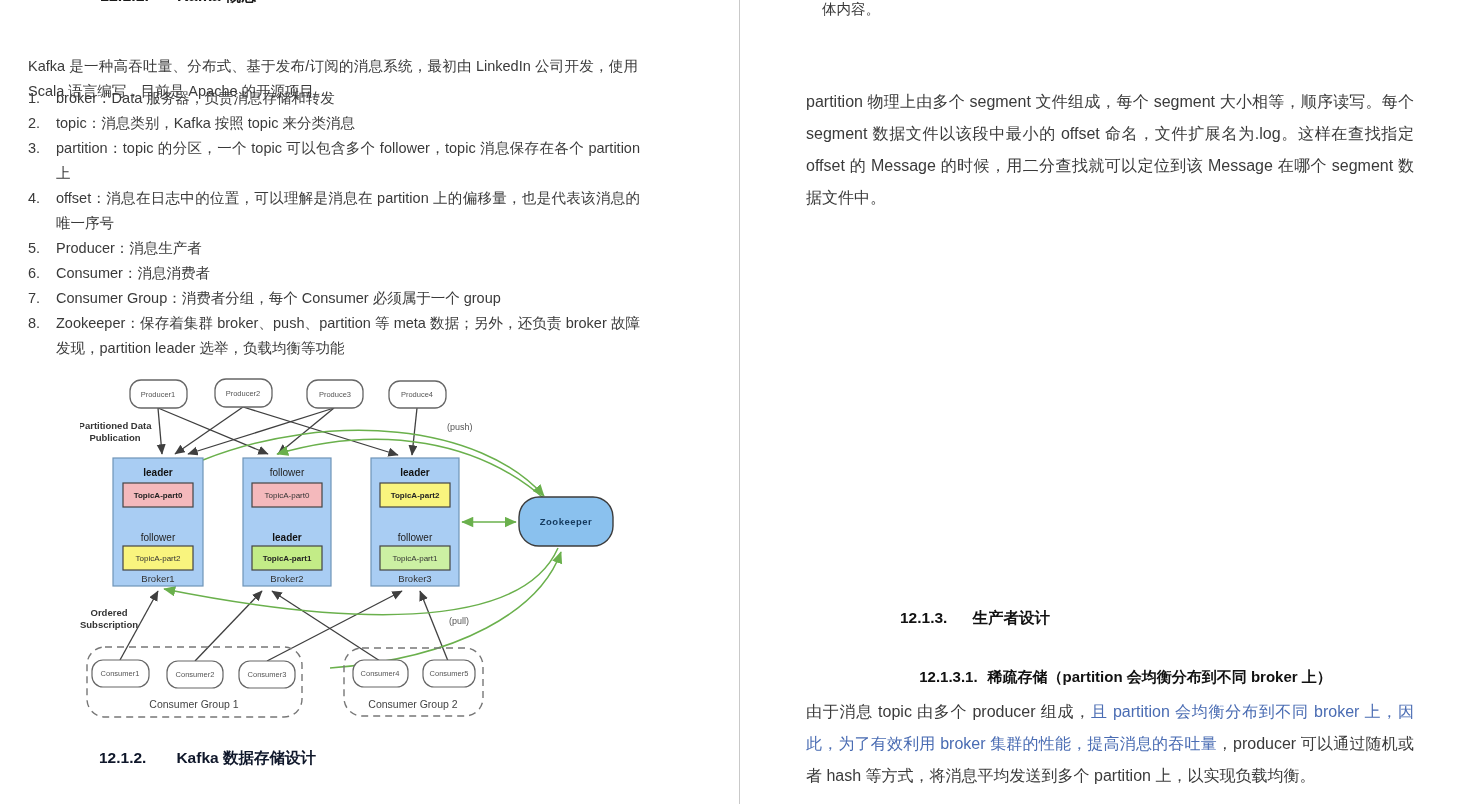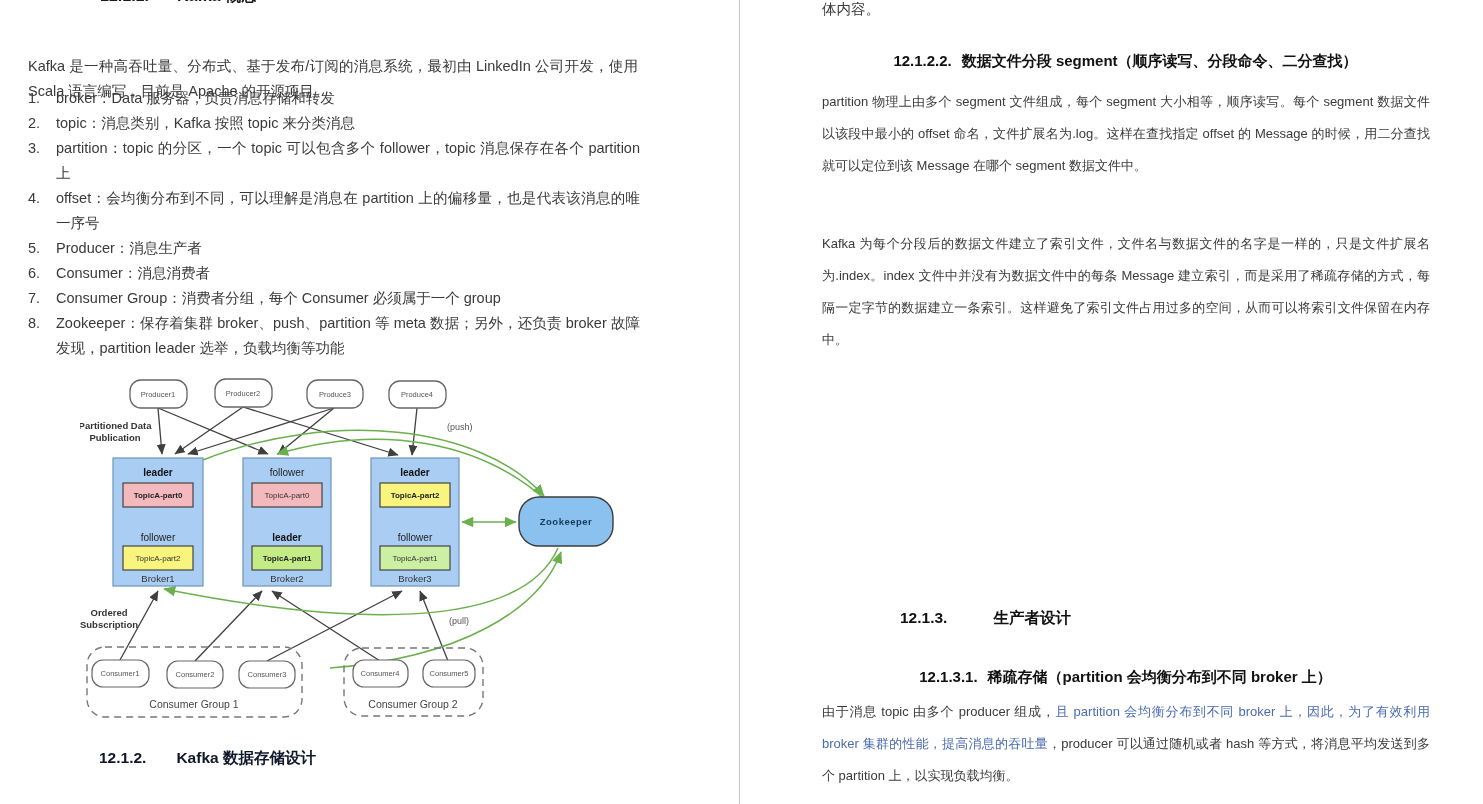--- a/index.html
+++ b/index.html
@@ -23,27 +23,27 @@
   #caption-left { left:99px; top:748px; }
   .caption .num { margin-right:30px; }
 
   
   #tail-text { position:absolute; left:82px; top:-3px; font-size:14.5px; line-height:25px; }
   .h-center { position:absolute; left:82px; width:607px; text-align:center; font-size:15px; font-weight:700; color:#111; white-space:nowrap; }
   .h-center .num { margin-right:10px; }
   #h-1222 { top:52px; }
   #h-1223 { top:192px; }
   #h-12131 { top:668px; }
-  .p-right { position:absolute; left:82px; width:608px; font-size:13px; line-height:32px; text-align:justify; color:#3a3a3a; }
+  .p-right { position:absolute; left:66px; width:608px; font-size:16px; line-height:32px; text-align:justify; color:#3a3a3a; }
   #p-1222 { top:86px; }
   #p-1223 { top:228px; }
   #p-12131 { top:696px; }
   .blue { color:#4a6cb3; }
   #h-1213 { position:absolute; left:160px; top:608px; font-size:15.5px; font-weight:700; color:#111; white-space:nowrap; }
-  #h-1213 .num { margin-right:46px; }
+  #h-1213 .num { margin-right:25px; }
 
   .diagram { position:absolute; }
   #kafka-svg { left:80px; top:372px; }
 
   svg text { font-family:"Liberation Sans","DejaVu Sans",sans-serif; }
   .node-lbl { font-size:7.5px; fill:#555; }
   .role { font-size:10px; fill:#222; }
   .role-b { font-size:10px; font-weight:700; fill:#111; }
   .part-b { font-size:8px; font-weight:700; fill:#222; }
   .part-r { font-size:8px; fill:#333; }
@@ -74,21 +74,21 @@
     <div class="li">
         <span class="n">2.</span>
         <span class="t">topic：消息类别，Kafka 按照 topic 来分类消息</span>
       </div>
     <div class="li">
         <span class="n">3.</span>
         <span class="t">partition：topic 的分区，一个 topic 可以包含多个 follower，topic 消息保存在各个 partition 上</span>
       </div>
     <div class="li">
         <span class="n">4.</span>
-        <span class="t">offset：会均衡分布到不同，可以理解是消息在 partition 上的偏移量，也是代表该消息的唯一序号</span>
+        <span class="t">offset：消息在日志中的位置，可以理解是消息在 partition 上的偏移量，也是代表该消息的唯一序号</span>
       </div>
     <div class="li">
         <span class="n">5.</span>
         <span class="t">Producer：消息生产者</span>
       </div>
     <div class="li">
         <span class="n">6.</span>
         <span class="t">Consumer：消息消费者</span>
       </div>
     <div class="li">
@@ -214,26 +214,22 @@
     <span class="num">12.1.2.</span><span>Kafka 数据存储设计</span>
   </div>
 </div>
 
 <div class="divider"></div>
 
 <div class="page" id="page-right">
 
   <div id="tail-text">体内容。</div>
 
-  <div class="h-center" id="h-1222">
-    <span class="num">12.1.2.2.</span><span>数据文件分段 segment（顺序读写、分段命令、二分查找）</span>
-  </div>
   <div class="p-right" id="p-1222">partition 物理上由多个 segment 文件组成，每个 segment 大小相等，顺序读写。每个 segment 数据文件以该段中最小的 offset 命名，文件扩展名为.log。这样在查找指定 offset 的 Message 的时候，用二分查找就可以定位到该 Message 在哪个 segment 数据文件中。</div>
 
-  <div class="p-right" id="p-1223">Kafka 为每个分段后的数据文件建立了索引文件，文件名与数据文件的名字是一样的，只是文件扩展名为.index。index 文件中并没有为数据文件中的每条 Message 建立索引，而是采用了稀疏存储的方式，每隔一定字节的数据建立一条索引。这样避免了索引文件占用过多的空间，从而可以将索引文件保留在内存中。</div>
 
   <div id="h-1213">
     <span class="num">12.1.3.</span><span>生产者设计</span>
   </div>
 
   <div class="h-center" id="h-12131">
     <span class="num">12.1.3.1.</span><span>稀疏存储（partition 会均衡分布到不同 broker 上）</span>
   </div>
 
   <div class="p-right" id="p-12131">

